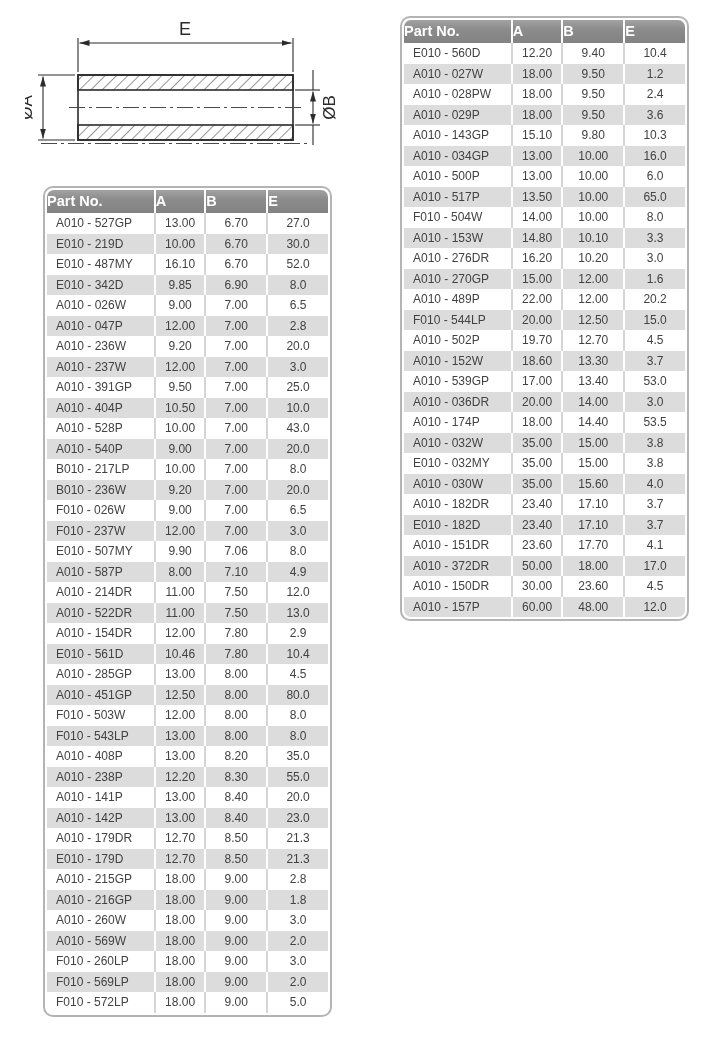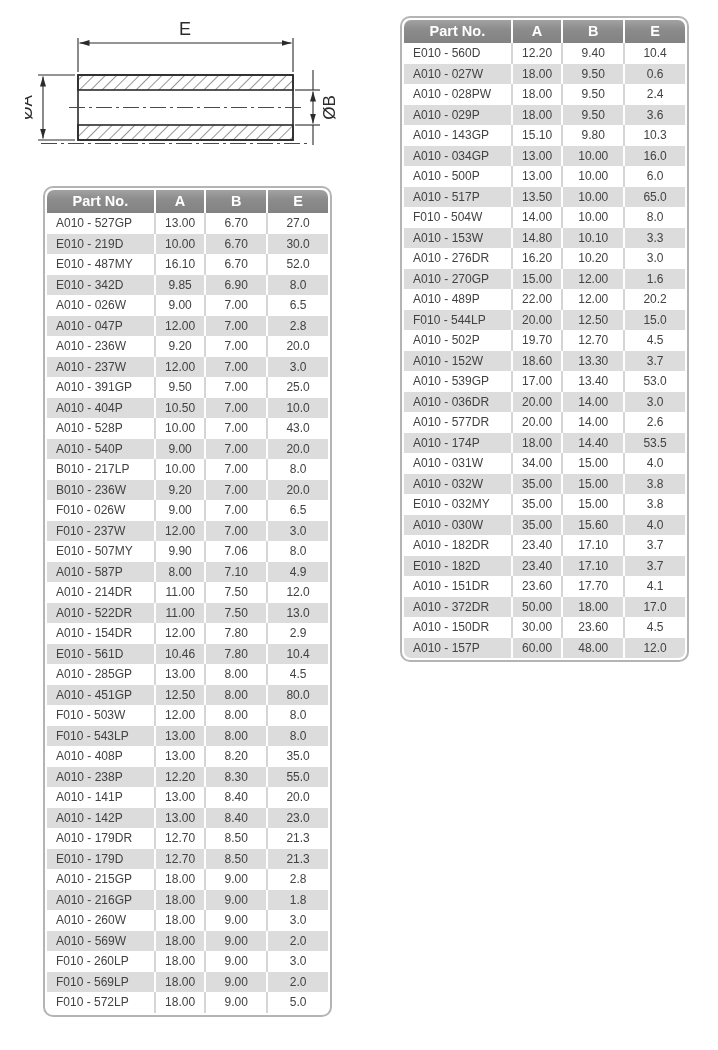--- a/index.html
+++ b/index.html
@@ -31,21 +31,21 @@
     border-collapse: separate;
     border-spacing: 0;
     table-layout: fixed;
   }
   table.parts thead th {
     background: linear-gradient(180deg, #a2a2a2 0%, #8c8c8c 40%, #828282 100%);
     color: #ffffff;
     font-weight: bold;
     font-size: 14.5px;
     height: 23px;
-    text-align: center;
+    text-align: left;
     padding: 0;
     line-height: 23px;
   }
   table.parts thead th:first-child { border-top-left-radius: 7px; }
   table.parts thead th:last-child  { border-top-right-radius: 7px; }
   table.parts thead th + th { border-left: 2px solid #ffffff; }
   table.parts tbody td {
     height: 20.5px;
     font-size: 12px;
     color: #424242;
@@ -394,21 +394,21 @@
         <tr>
           <td>E010 - 560D</td>
           <td>12.20</td>
           <td>9.40</td>
           <td>10.4</td>
         </tr>
         <tr>
           <td>A010 - 027W</td>
           <td>18.00</td>
           <td>9.50</td>
-          <td>0.6</td>
+          <td>1.2</td>
         </tr>
         <tr>
           <td>A010 - 028PW</td>
           <td>18.00</td>
           <td>9.50</td>
           <td>2.4</td>
         </tr>
         <tr>
           <td>A010 - 029P</td>
           <td>18.00</td>
@@ -493,36 +493,24 @@
           <td>13.40</td>
           <td>53.0</td>
         </tr>
         <tr>
           <td>A010 - 036DR</td>
           <td>20.00</td>
           <td>14.00</td>
           <td>3.0</td>
         </tr>
         <tr>
-          <td>A010 - 577DR</td>
-          <td>20.00</td>
-          <td>14.00</td>
-          <td>2.6</td>
-        </tr>
-        <tr>
           <td>A010 - 174P</td>
           <td>18.00</td>
           <td>14.40</td>
           <td>53.5</td>
-        </tr>
-        <tr>
-          <td>A010 - 031W</td>
-          <td>34.00</td>
-          <td>15.00</td>
-          <td>4.0</td>
         </tr>
         <tr>
           <td>A010 - 032W</td>
           <td>35.00</td>
           <td>15.00</td>
           <td>3.8</td>
         </tr>
         <tr>
           <td>E010 - 032MY</td>
           <td>35.00</td>

